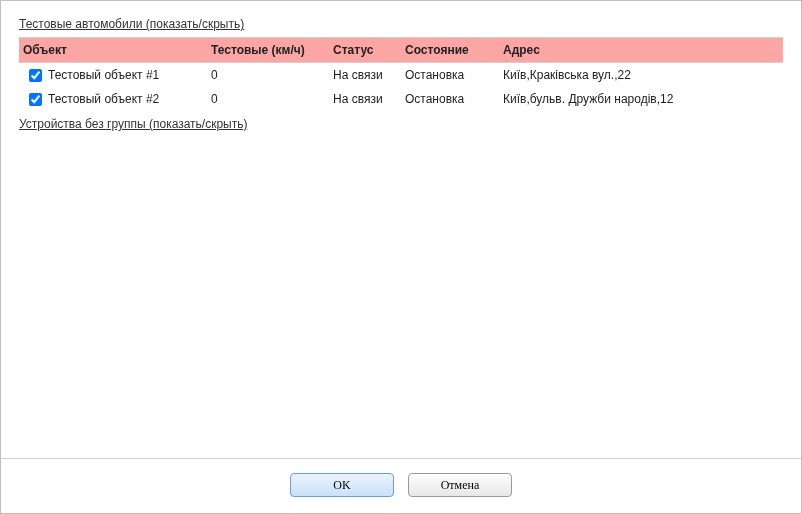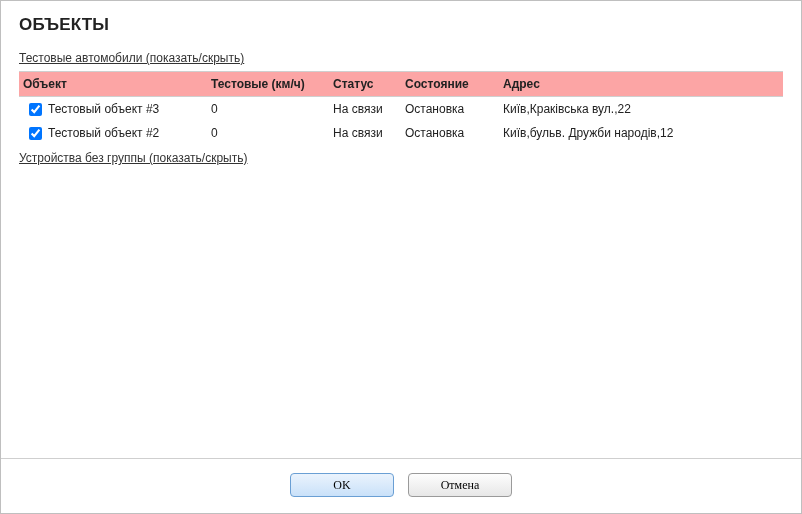--- a/index.html
+++ b/index.html
@@ -97,21 +97,20 @@
     background: linear-gradient(#eaf3fd, #c9e1f9);
   }
 </style>
 </head>
 <body>
 
 <div class="dialog">
 
   <div class="content">
 
-    <h1 class="title">ОБЪЕКТЫ</h1>
 
     <span class="group-toggle">Тестовые автомобили (показать/скрыть)</span>
 
     <table class="objects">
       <colgroup>
         <col class="col-obj">
           <col class="col-speed">
           <col class="col-status">
           <col class="col-state">
           <col class="col-addr">
@@ -123,21 +122,21 @@
           <th>Статус</th>
           <th>Состояние</th>
           <th>Адрес</th>
         </tr>
       </thead>
       <tbody id="rows-body">
           <tr>
             <td>
               <div class="obj-cell">
                 <input type="checkbox" checked="" style="">
-                <span>Тестовый объект #3</span>
+                <span>Тестовый объект #1</span>
               </div>
             </td>
             <td>0</td>
             <td>На связи</td>
             <td>Остановка</td>
             <td>Київ,Краківська вул.,22</td>
           </tr>
           <tr>
             <td>
               <div class="obj-cell">

